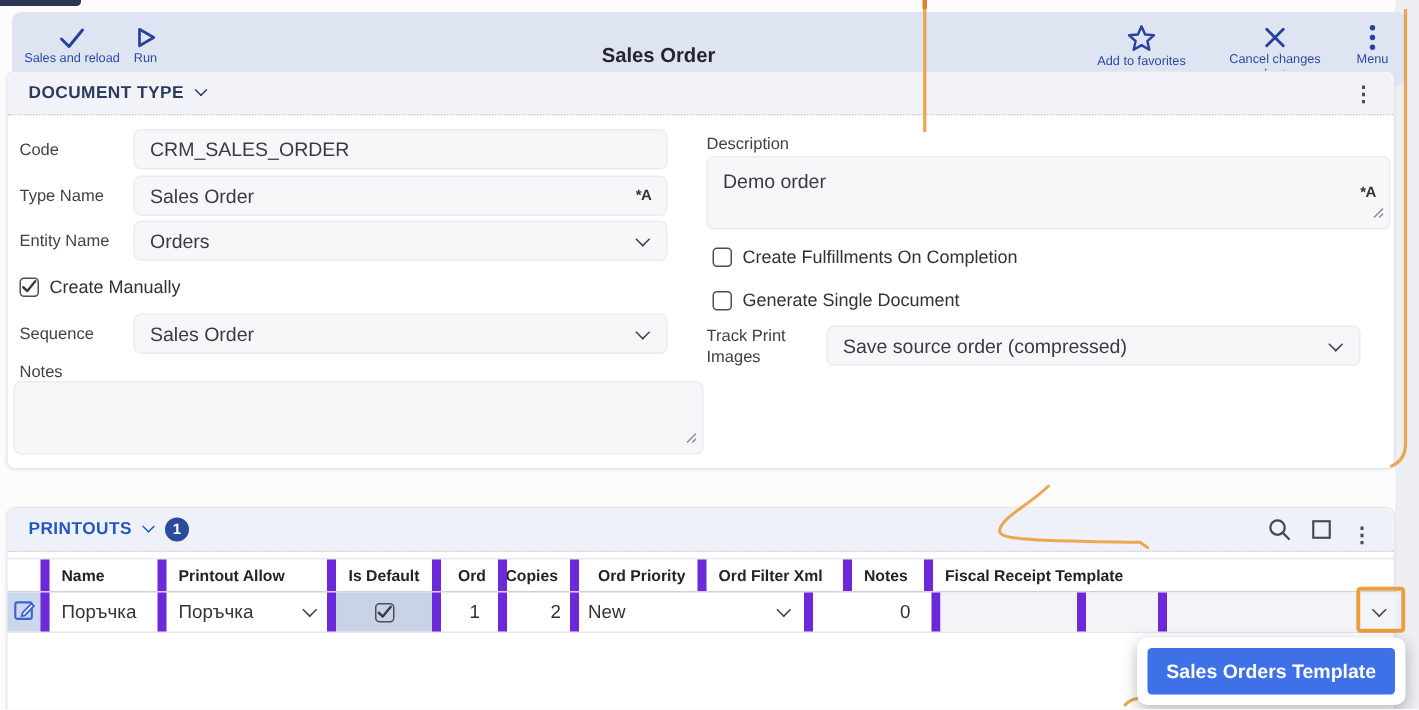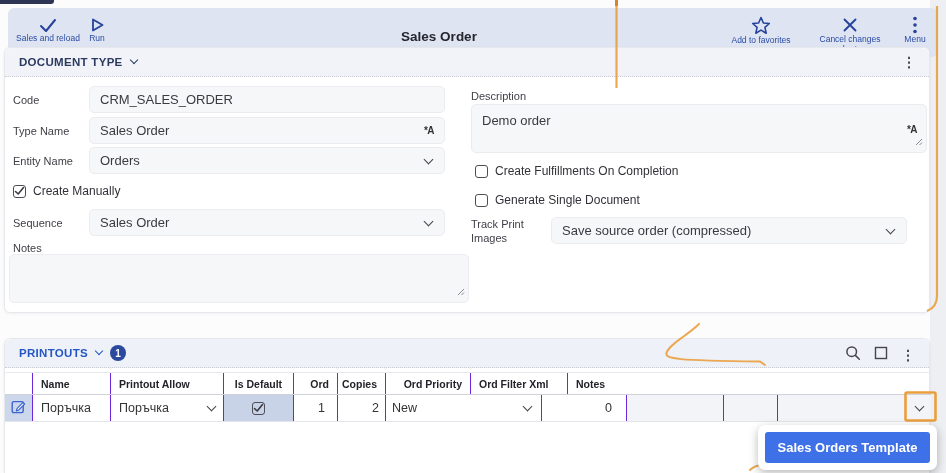--- a/index.html
+++ b/index.html
@@ -58,21 +58,21 @@
 
   
   .prn-tools { position:absolute; right:14px; top:6px; display:flex; align-items:center; gap:13px; }
   .prn-badge { width:16px; height:16px; border-radius:50%; background:#2b4a9e; color:#fff; font-size:10px; font-weight:bold; display:flex; align-items:center; justify-content:center; margin-left:8px; }
 
   
   .tbl { position:absolute; left:0; top:33px; width:926px; font-size:12.5px; color:#333; }
   .tr { display:flex; width:926px; }
   .tr.head { height:23px; border-top:1px solid #e8e9ee; border-bottom:1px solid #cfd2da; font-size:10.5px; font-weight:bold; color:#23232a; }
   .tr.body { height:27px; border-bottom:1px solid #e3e5ea; }
-  .td { border-right:1px solid #6d28d9; display:flex; align-items:center; padding:0 8px; overflow:hidden; white-space:nowrap; }
+  .td { border-right:6px solid #6d28d9; display:flex; align-items:center; padding:0 8px; overflow:hidden; white-space:nowrap; }
   .td:last-child { border-right:none; }
   .td.r { justify-content:flex-end; }
   .td.c { justify-content:center; }
   .w0{width:28px} .w1{width:78px} .w2{width:113px} .w3{width:70px} .w4{width:44px} .w5{width:48px}
   .w6{width:156px} .w7{width:85px} .w8{width:97px} .w9{width:54px} .w10{width:153px}
   .cell-sel0 { background:#ccd7ec; }
   .cell-sel3 { background:#c8d3e8; }
   .cell-dim { background:#f3f4f7; }
   .td.between { justify-content:space-between; }
   .td .chev { margin-top:-3px; }
@@ -242,20 +242,21 @@
       <div class="tr head">
         <div class="td w0"></div>
         <div class="td w1">Name</div>
         <div class="td w2">Printout Allow</div>
         <div class="td w3 c">Is Default</div>
         <div class="td w4 r">Ord</div>
         <div class="td w5 r">Copies</div>
         <div class="td w7 r">Ord Priority</div>
         <div class="td w8">Ord Filter Xml</div>
         <div class="td w9">Notes</div>
+        <div class="td w10">Fiscal Receipt Template</div>
       </div>
       <div class="tr body">
         <div class="td w0 c cell-sel0">
           <span>
             <svg width="15" height="15" viewBox="0 0 15 15">
                 <rect x="1.2" y="2.6" width="11" height="11" rx="1.5" fill="none" stroke="#3a64cf" stroke-width="1.4"></rect>
                 <path d="M6 9.6 L12 3.4 L13.6 5 L7.6 11.2 L5.4 11.8 Z" fill="#fff" stroke="#3a64cf" stroke-width="1.2" stroke-linejoin="round"></path>
               </svg>
           </span>
         </div>

